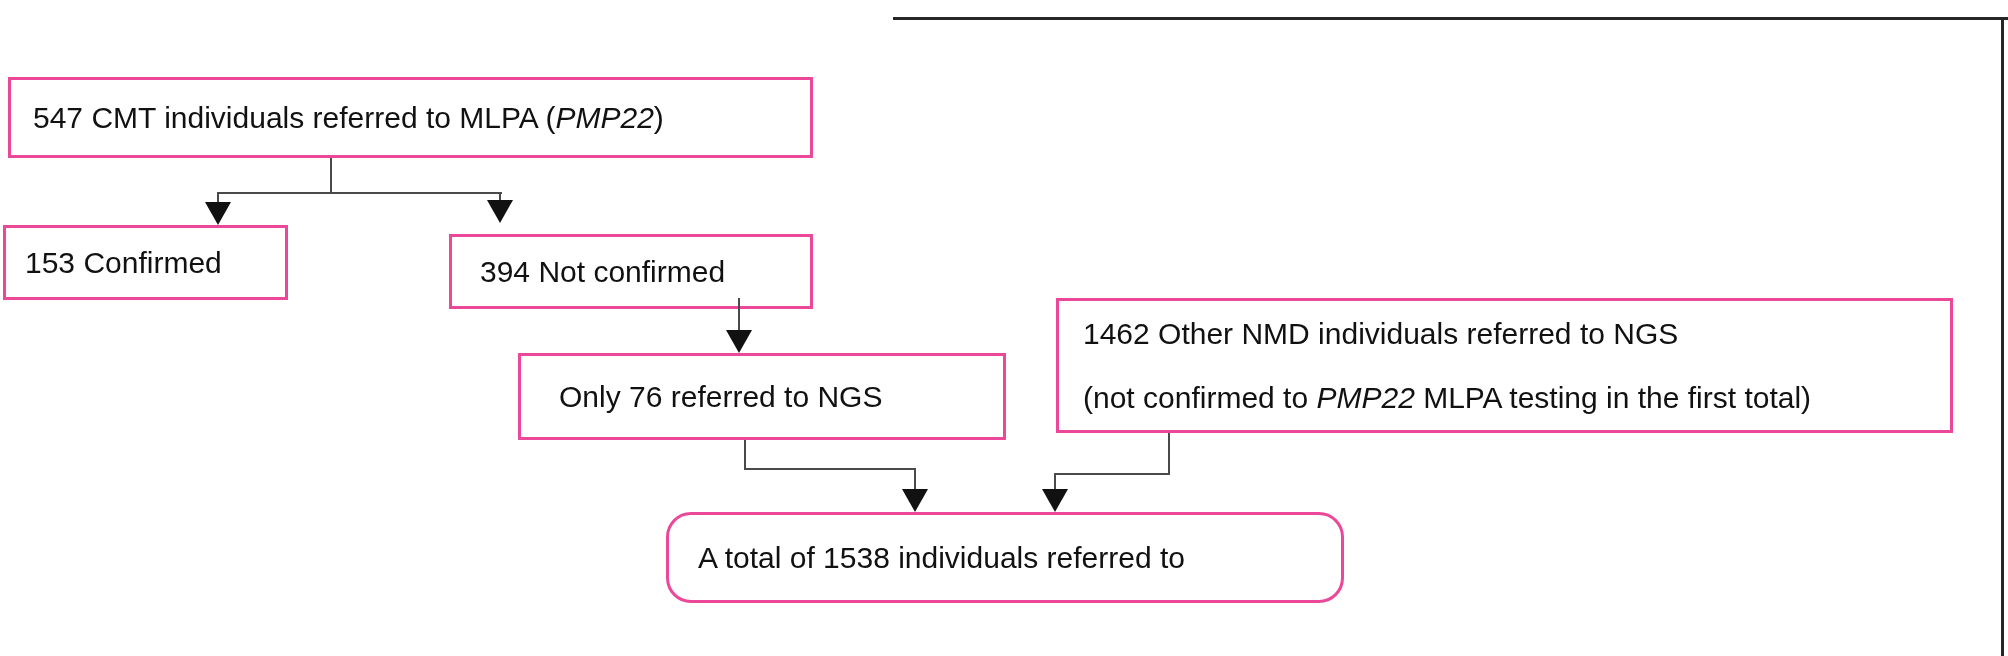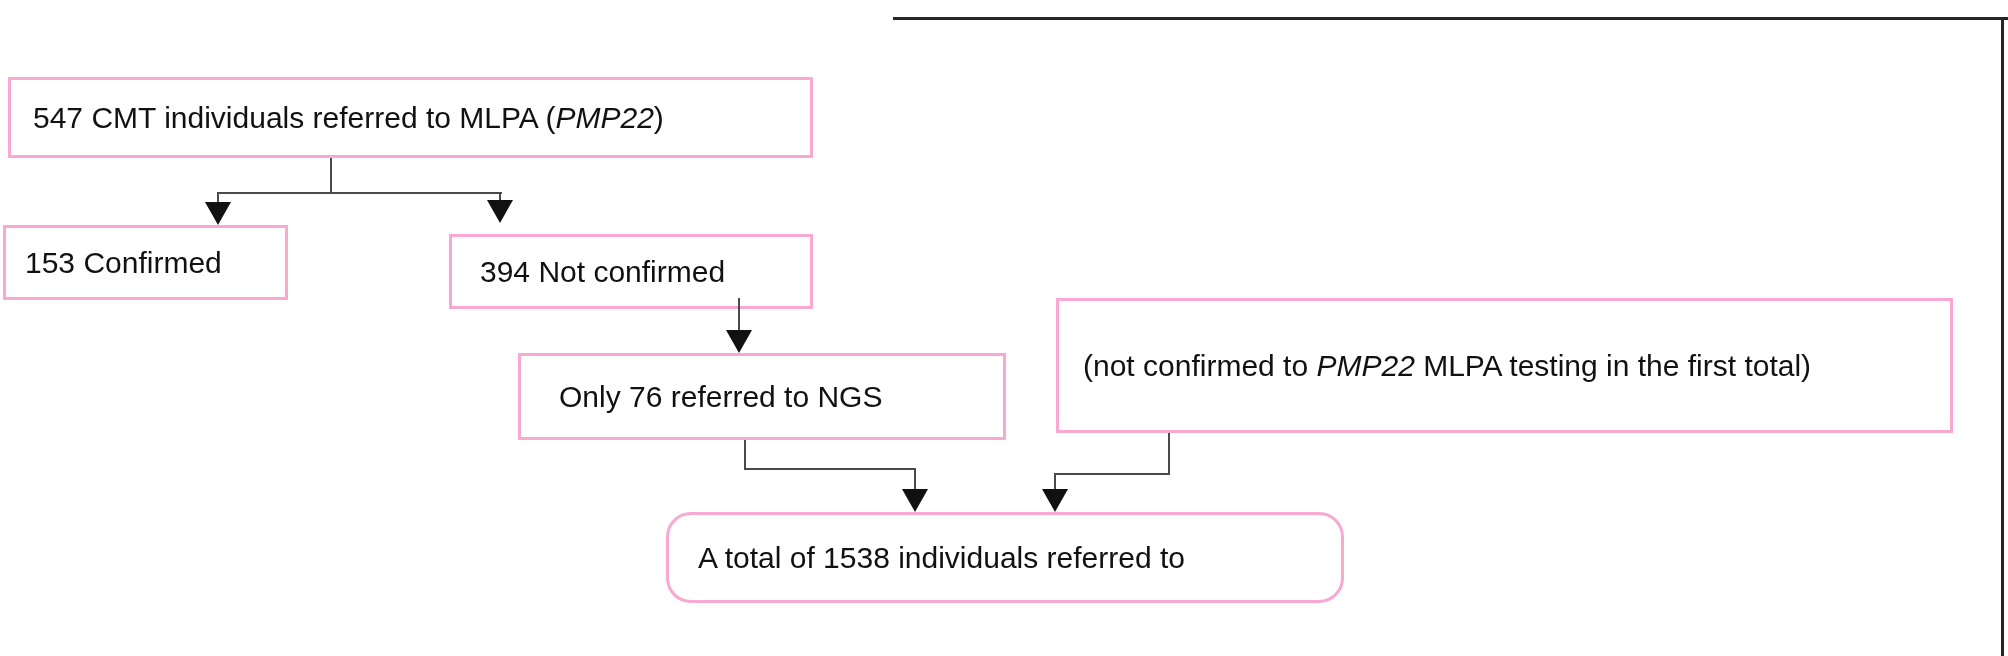--- a/index.html
+++ b/index.html
@@ -12,21 +12,21 @@
     width: 2008px;
     height: 656px;
     background: #ffffff;
     overflow: hidden;
     font-family: "Liberation Sans", sans-serif;
     color: #111111;
   }
   .box {
     position: absolute;
     box-sizing: border-box;
-    border: 3px solid #f9a8d4;
+    border: 3px solid #ec4899;
     background: #ffffff;
     display: flex;
     align-items: center;
     font-size: 30px;
     line-height: 1.25;
     white-space: nowrap;
     color: #111111;
   }
   .box .gene { font-style: italic; }
   
@@ -89,20 +89,21 @@
 
   <div class="vline" style="left:738px; top:298px; height:34px;"></div>
   <div class="arrow-down" style="left:726px; top:330px;"></div>
 
   <div class="box" id="box-ngs">
     <span>Only 76 referred to NGS</span>
   </div>
 
   <div class="box" id="box-othernmd">
     <span class="twolines">
+      <span style="display:block;">1462 Other NMD individuals referred to NGS</span>
       <span style="display:block;"><span>(not confirmed to </span><span class="gene">PMP22</span><span> MLPA testing in the first total)</span></span>
     </span>
   </div>
 
   <div class="vline" style="left:744px; top:440px; height:30px;"></div>
   <div class="hline" style="left:744px; top:468px; width:172px;"></div>
   <div class="vline" style="left:914px; top:468px; height:24px;"></div>
   <div class="arrow-down" style="left:902px; top:489px;"></div>
 
   <div class="vline" style="left:1168px; top:433px; height:42px;"></div>

